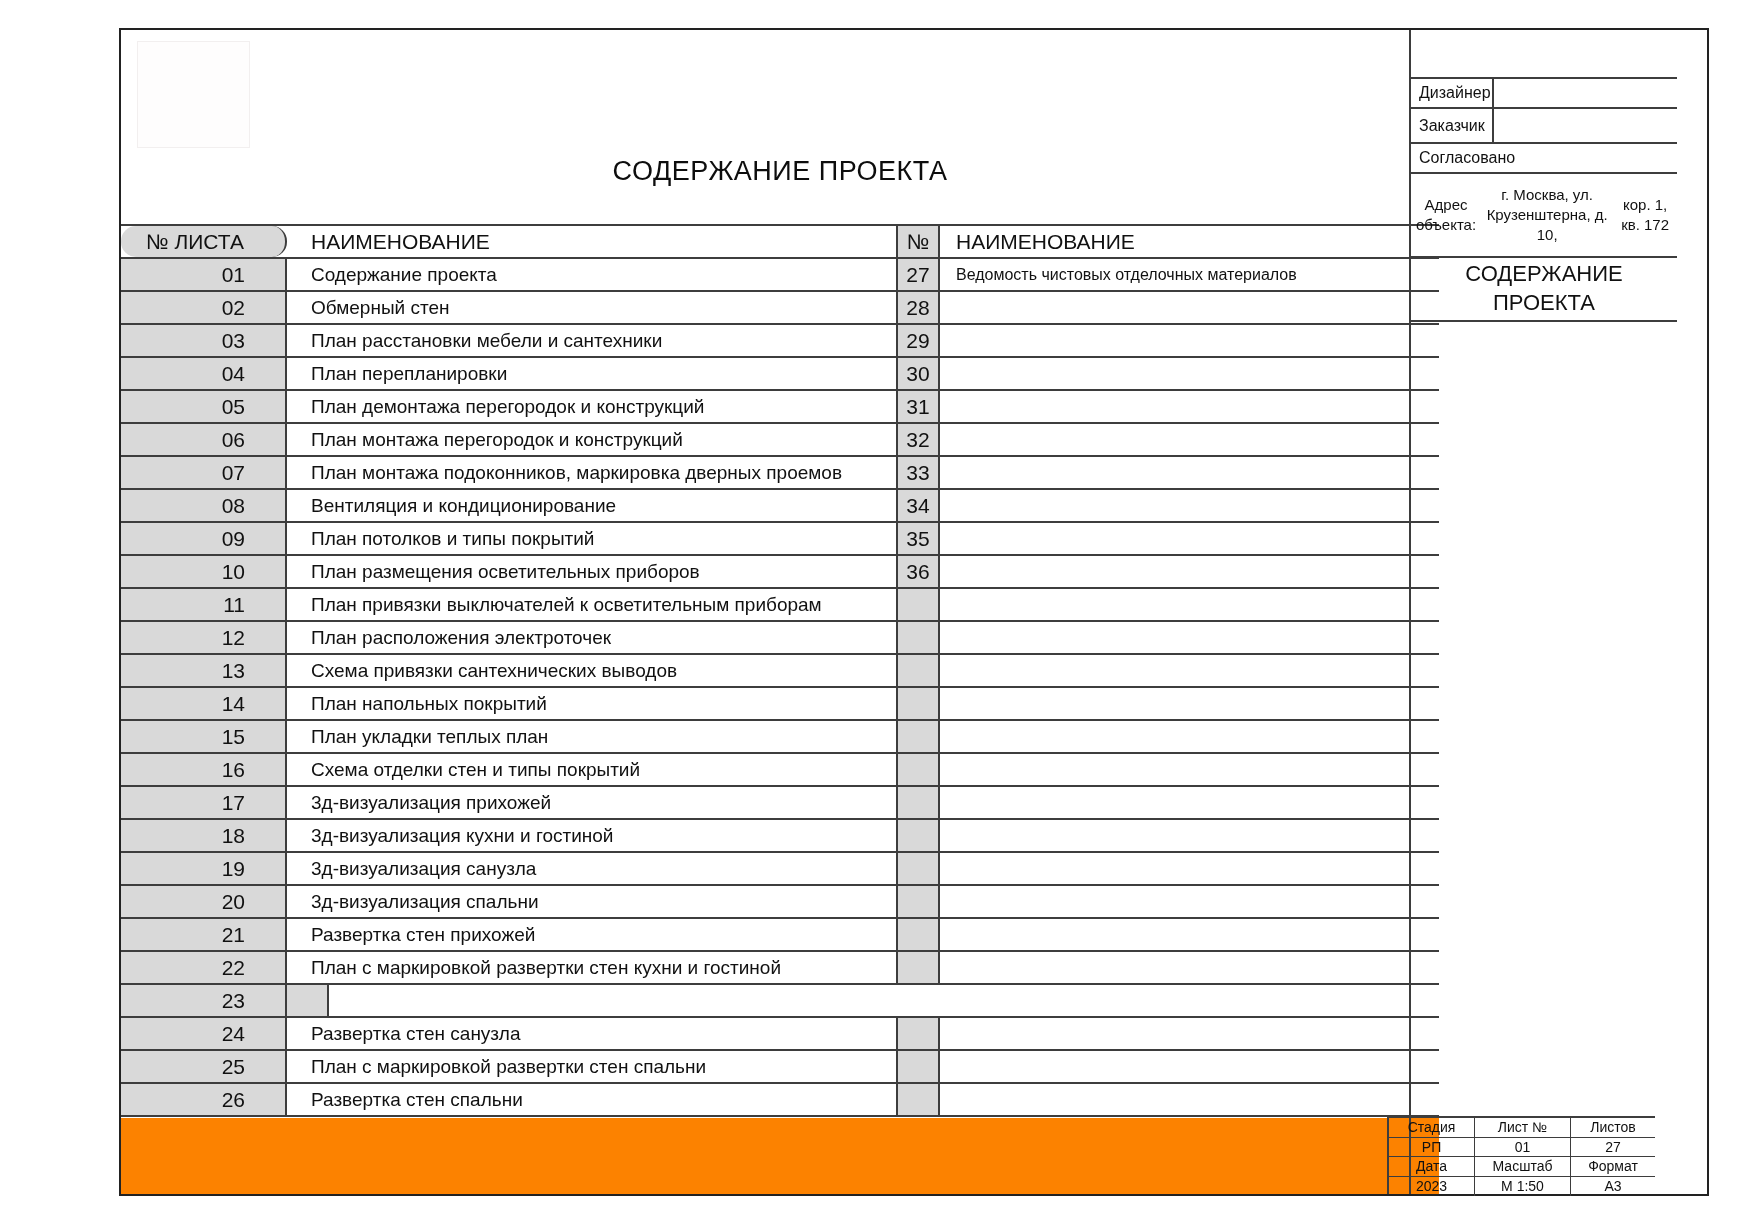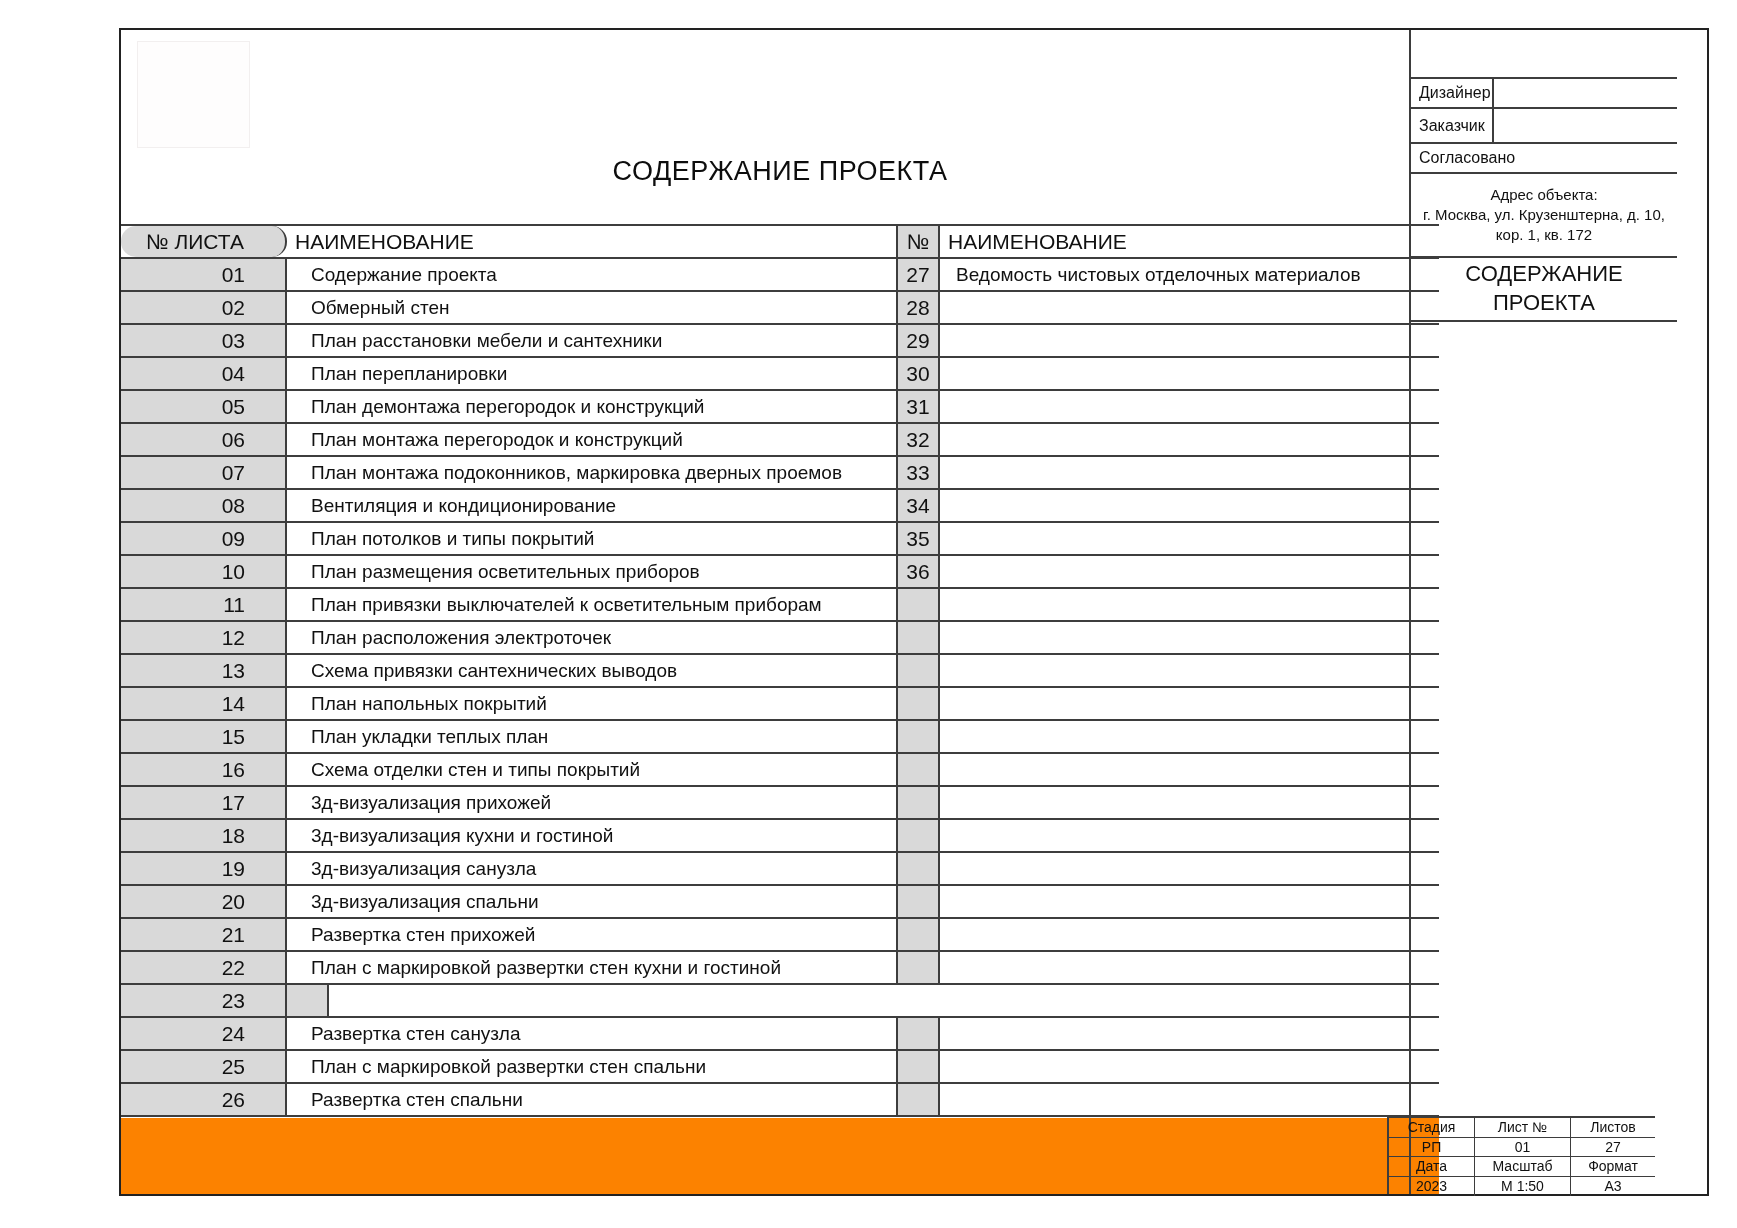--- a/index.html
+++ b/index.html
@@ -29,44 +29,44 @@
   
   .ctable{position:absolute;left:0;top:194px;width:1318px;}
   .trow{display:flex;width:1318px;height:33px;border-bottom:2px solid var(--line);}
   .trow.thead{height:35px;border-top:2px solid var(--line);}
   .c{display:flex;align-items:center;height:100%;overflow:hidden;white-space:nowrap;}
   .c1{width:166px;background:var(--cellgray);border-right:2px solid var(--line);
       justify-content:flex-end;padding-right:40px;font-size:21px;}
   .c2{width:611px;border-right:2px solid var(--line);padding-left:24px;font-size:19px;}
   .c3{width:42px;background:var(--cellgray);border-right:2px solid var(--line);
       justify-content:center;font-size:21px;}
-  .c4{width:499px;padding-left:16px;font-size:19px;}
+  .c4{width:499px;padding-left:16px;font-size:16px;}
   .thead .c1{justify-content:center;padding-right:16px;font-size:21px;border-radius:15px;}
-  .thead .c2,.thead .c4{font-size:21px;padding-left:8px;}
+  .thead .c2,.thead .c4{font-size:21px;}
   
   .accent-bar{
     position:absolute;left:0;top:1088px;width:1318px;height:76px;
     background:var(--accent);
   }
   
   .tblock{
     position:absolute;top:0;left:1288px;width:268px;height:1164px;
     border-left:2px solid var(--line);
   }
   .tb-cell{border-bottom:2px solid var(--line);display:flex;align-items:center;}
   .tb-blank{height:49px;}
   .tb-split{height:30px;}
   .tb-split.tall{height:35px;}
   .tb-split .lbl{
     width:83px;height:100%;border-right:2px solid var(--line);
     display:flex;align-items:center;padding-left:8px;font-size:16px;
   }
   .tb-split .val{flex:1;height:100%;}
   .tb-approved{height:30px;padding-left:8px;font-size:16px;}
-  .tb-address{height:84px;flex-direction:column;justify-content:center;
+  .tb-address{height:84px;justify-content:center;
       font-size:15px;line-height:1.32;text-align:center;padding:2px 4px;}
   .tb-doctitle{height:64px;justify-content:center;text-align:center;
       font-size:22px;line-height:1.3;}
   .tb-doctitle span{display:block;width:200px;}
   .tb-empty{height:794px;border-bottom:none;}
   
   .stamp{
     position:absolute;left:1266px;top:1086px;width:268px;height:78px;
     border-left:2px solid var(--line);border-top:2px solid var(--line);
     display:grid;grid-template-columns:86px 96px 84px;grid-auto-rows:19.5px;

